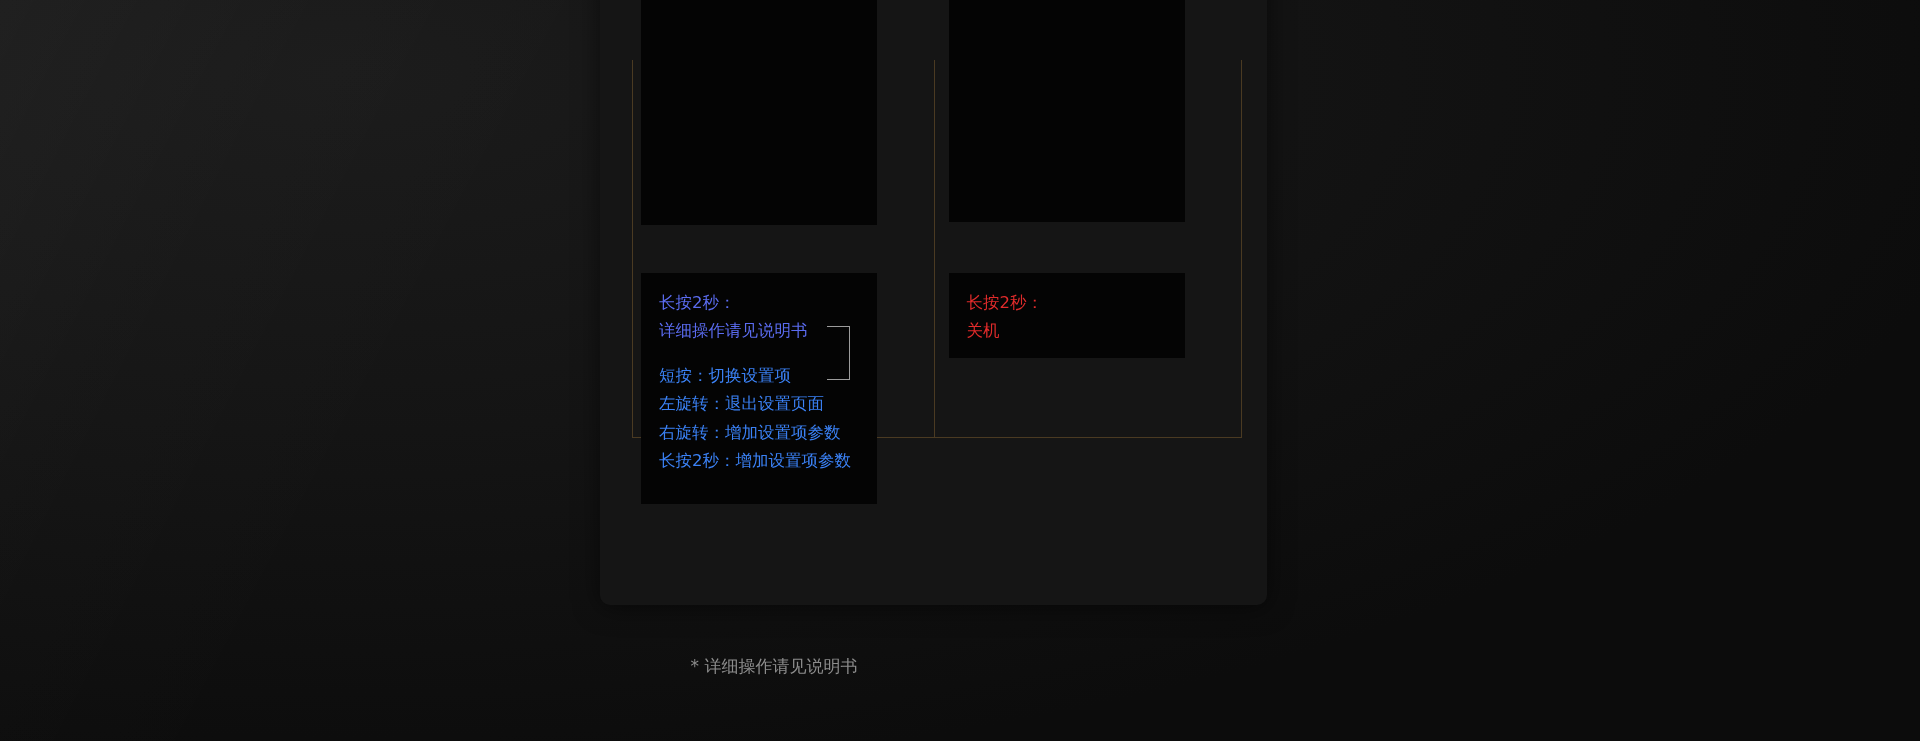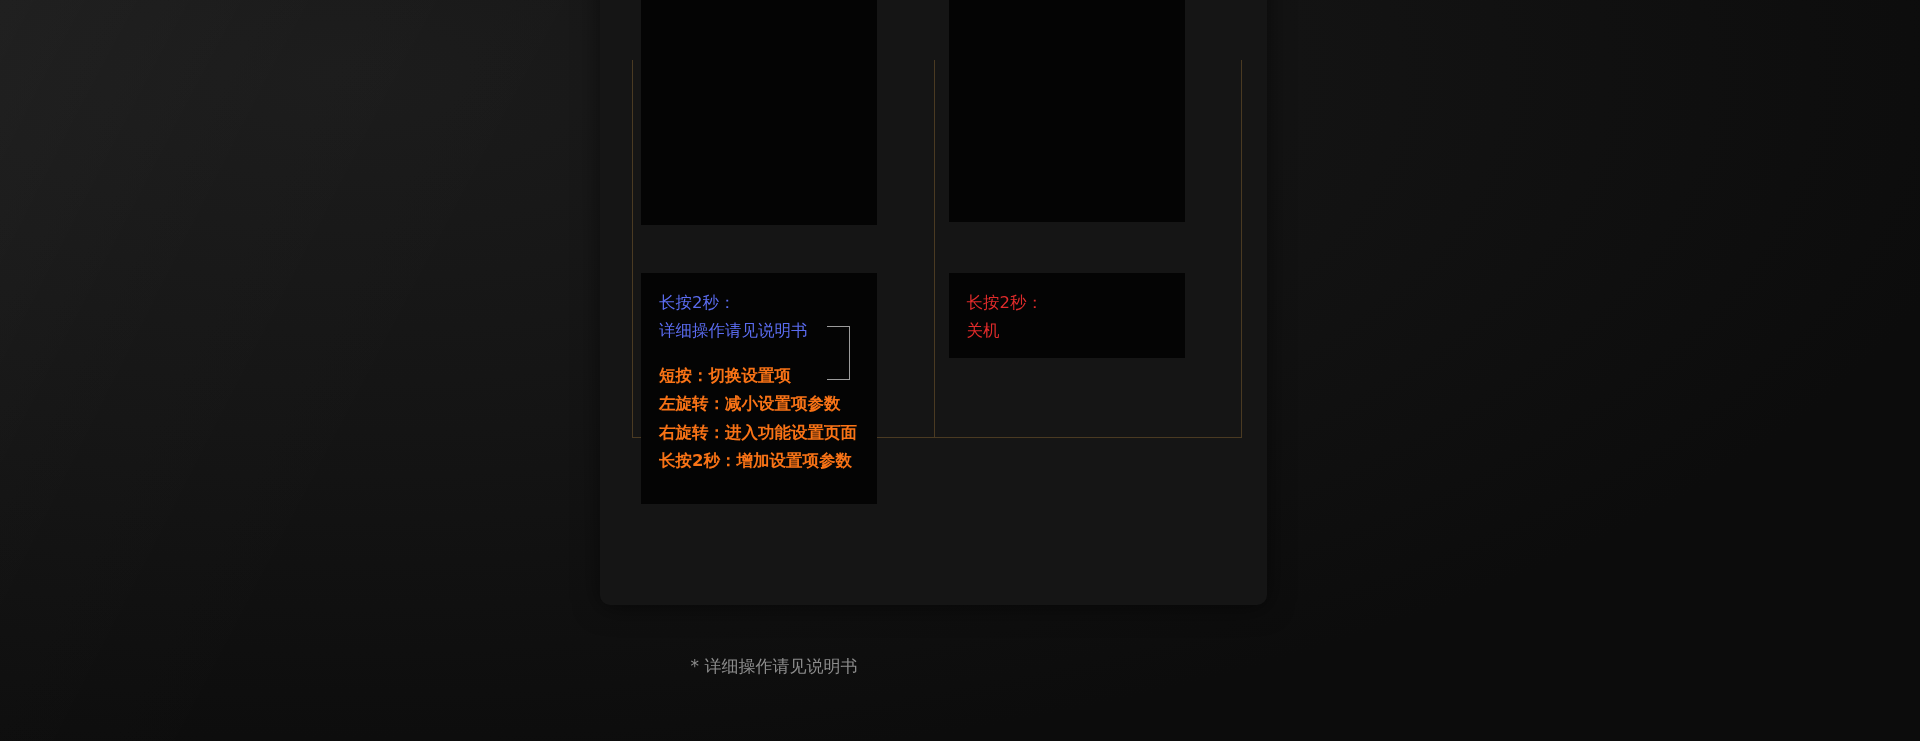--- a/index.html
+++ b/index.html
@@ -87,21 +87,21 @@
     position: absolute;
     left: 8px;
     top: -200px;
     width: 236px;
     height: 362px;
     padding-top: 28px;
   }
 
   .blue { color: #5b6cf0; }
   .red  { color: #e12b2b; }
-  .white { color: #f97316; font-weight: bold; }
+  .white { color: #3b82f6; }
 
   .line { white-space: pre; }
 
   .section-title {
     font-size: 16.5px;
     padding: 22px 0 12px 18px;
   }
   .section-title.blue { color: #5b6cf0; }
   .section-title.red  { color: #e12b2b; }
 
@@ -162,22 +162,22 @@
           
         </div>
 
         <div class="section-title blue">长按设置</div>
 
         <div class="card bottom-left">
           <div class="line blue">长按2秒：</div>
           <div class="line blue">详细操作请见说明书</div>
           <div class="gap-line"></div>
           <div class="line white">短按：切换设置项</div>
-          <div class="line white">左旋转：减小设置项参数</div>
-          <div class="line white">右旋转：进入功能设置页面</div>
+          <div class="line white">左旋转：退出设置页面</div>
+          <div class="line white">右旋转：增加设置项参数</div>
           <div class="line white">长按2秒：增加设置项参数</div>
           <div class="bracket"></div>
         </div>
 
       </div>
 
       <div class="col col-right">
 
         <div class="card top-right">
 

